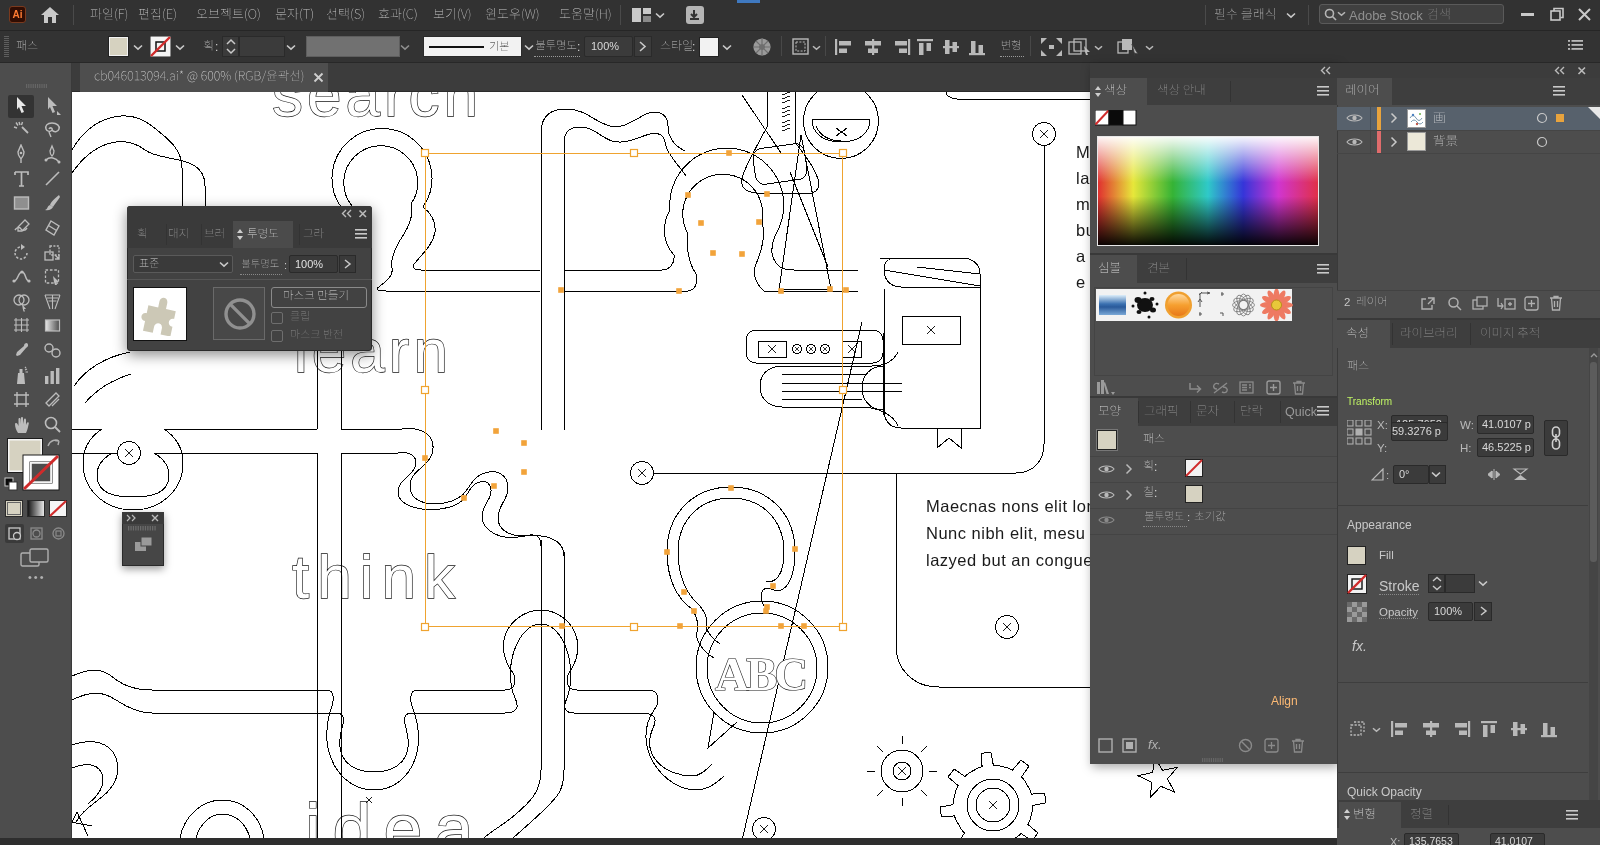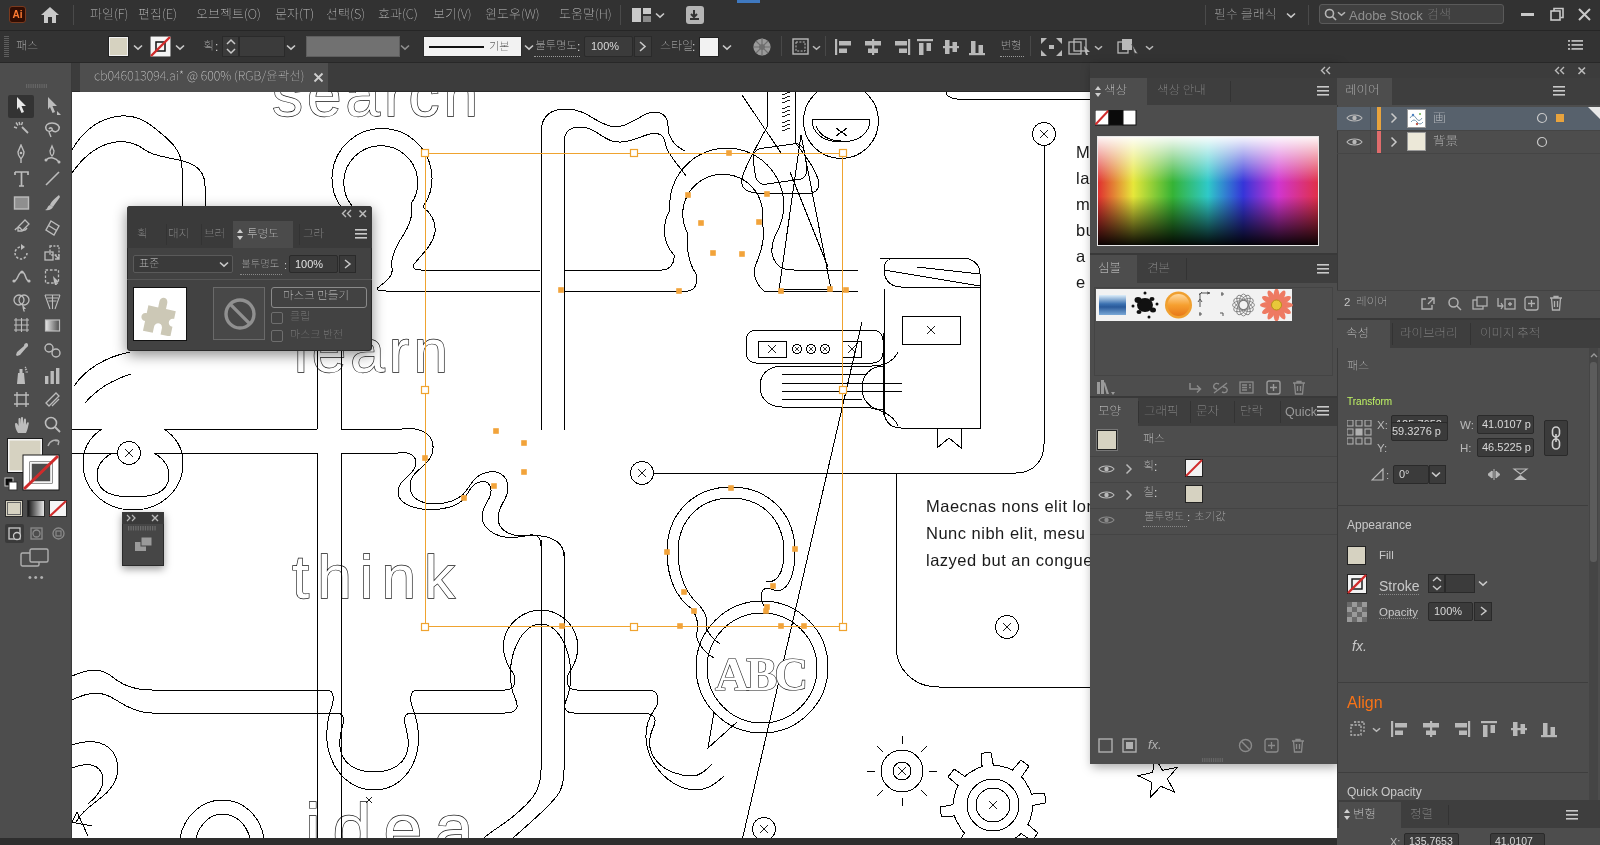--- a/index.html
+++ b/index.html
@@ -1114,21 +1114,21 @@
     </svg>
     <div class="txt" style="left:1379px;top:606px;font-size:11.5px;color:#c9c9c9;border-bottom:1px dotted #888">Opacity</div>
     <div class="field" style="left:1428px;top:602px;width:45px;height:19px;line-height:17px;padding-left:5px;font-size:11px">100%</div>
     <div class="abs" style="left:1474px;top:602px;width:18px;height:19px;background:#3b3b3b;border:1px solid #2a2a2a"></div>
     <svg class="abs" style="left:1479px;top:606px" width="9" height="11">
       <path d="M2 1 L7 5 L2 9" fill="none" stroke="#c9c9c9" stroke-width="1.5"></path>
     </svg>
     <div class="txt" style="left:1352px;top:638px;font-style:italic;font-size:14px;color:#c9c9c9">fx.</div>
     <div class="dots3" style="left:1553px;top:663px">•••</div>
     <div class="abs" style="left:1337px;top:682px;width:251px;height:1px;background:#3e3e3e"></div>
-    <div class="txt" style="left:1347px;top:694px;font-size:16px;color:#f97316">Align</div>
+    <div class="txt" style="left:1271px;top:694px;font-size:12px;color:#fdba74">Align</div>
     <svg class="abs" style="left:1347px;top:720px" width="24" height="18">
       <path d="M4 5 L14 5 L14 15 L4 15 Z M7 2 L17 2 L17 12" fill="none" stroke="#b9b9b9" stroke-width="1.3" stroke-dasharray="2.2 1.4"></path>
     </svg>
     <svg class="abs" style="left:1372px;top:726px" width="9" height="9">
       <path d="M1 2.25 L4.5 5.25 L8 2.25" fill="none" stroke="#b9b9b9" stroke-width="1.6"></path>
     </svg>
     <svg class="abs" style="left:1390px;top:720px" width="22" height="18">
       <rect x="1" y="1" width="2.2" height="16" fill="#b9b9b9"></rect>
       <rect x="5" y="3" width="12" height="4.5" fill="#b9b9b9"></rect>
       <rect x="5" y="10.5" width="8" height="4.5" fill="#b9b9b9"></rect>

